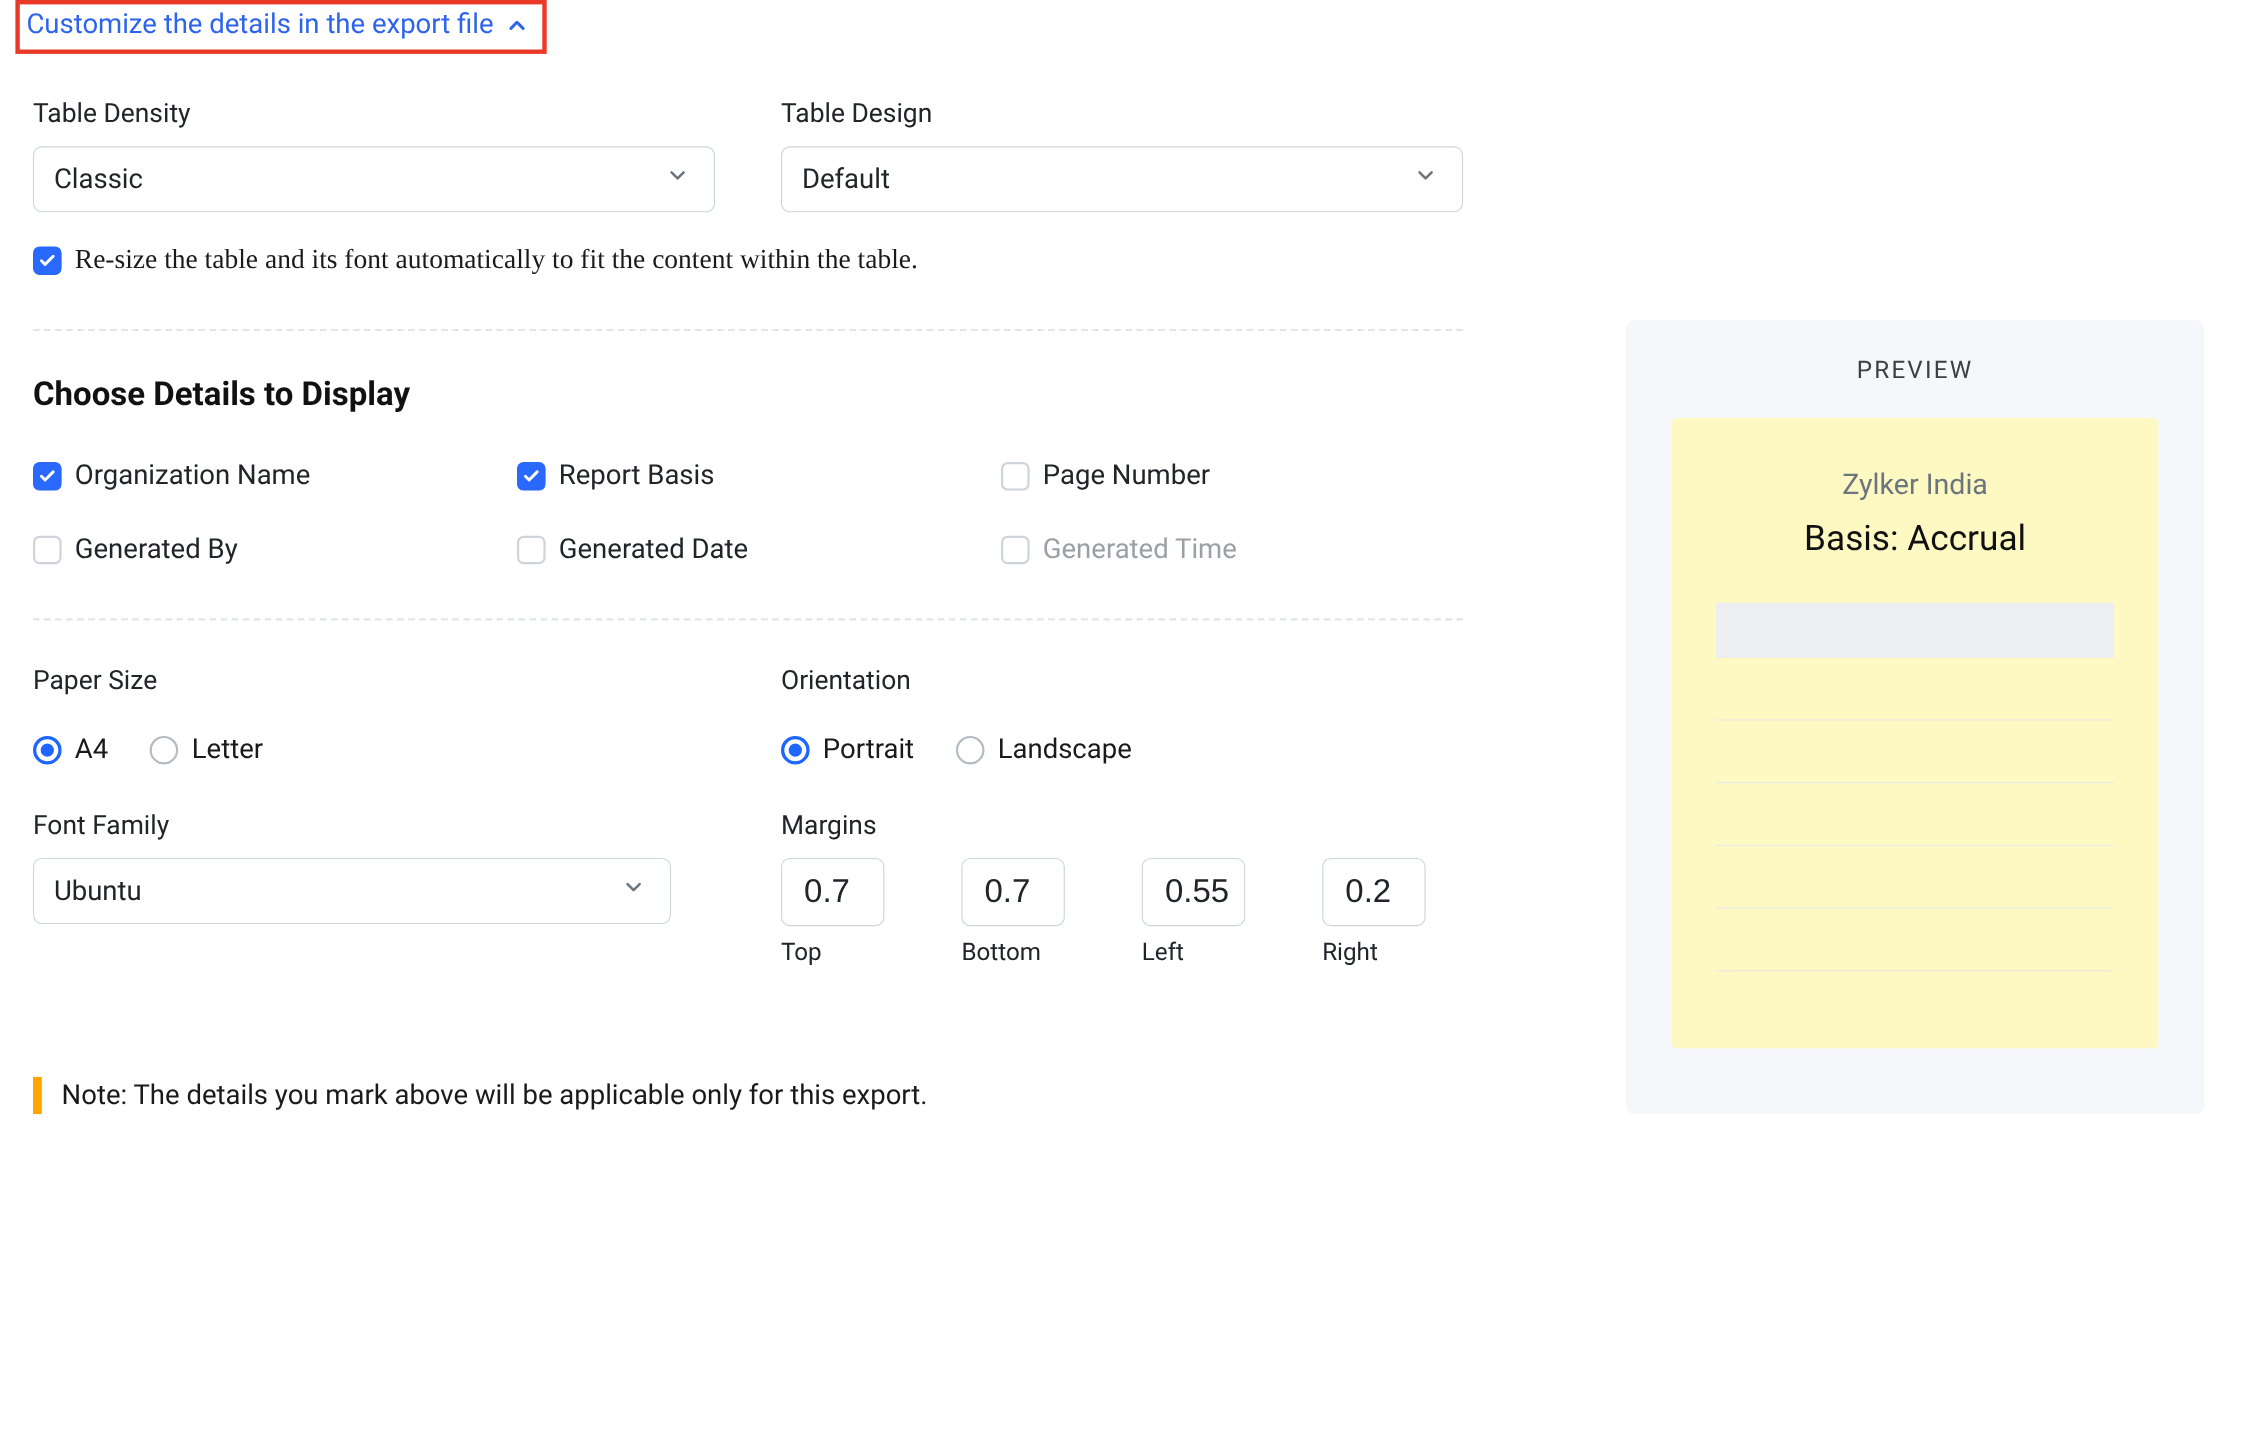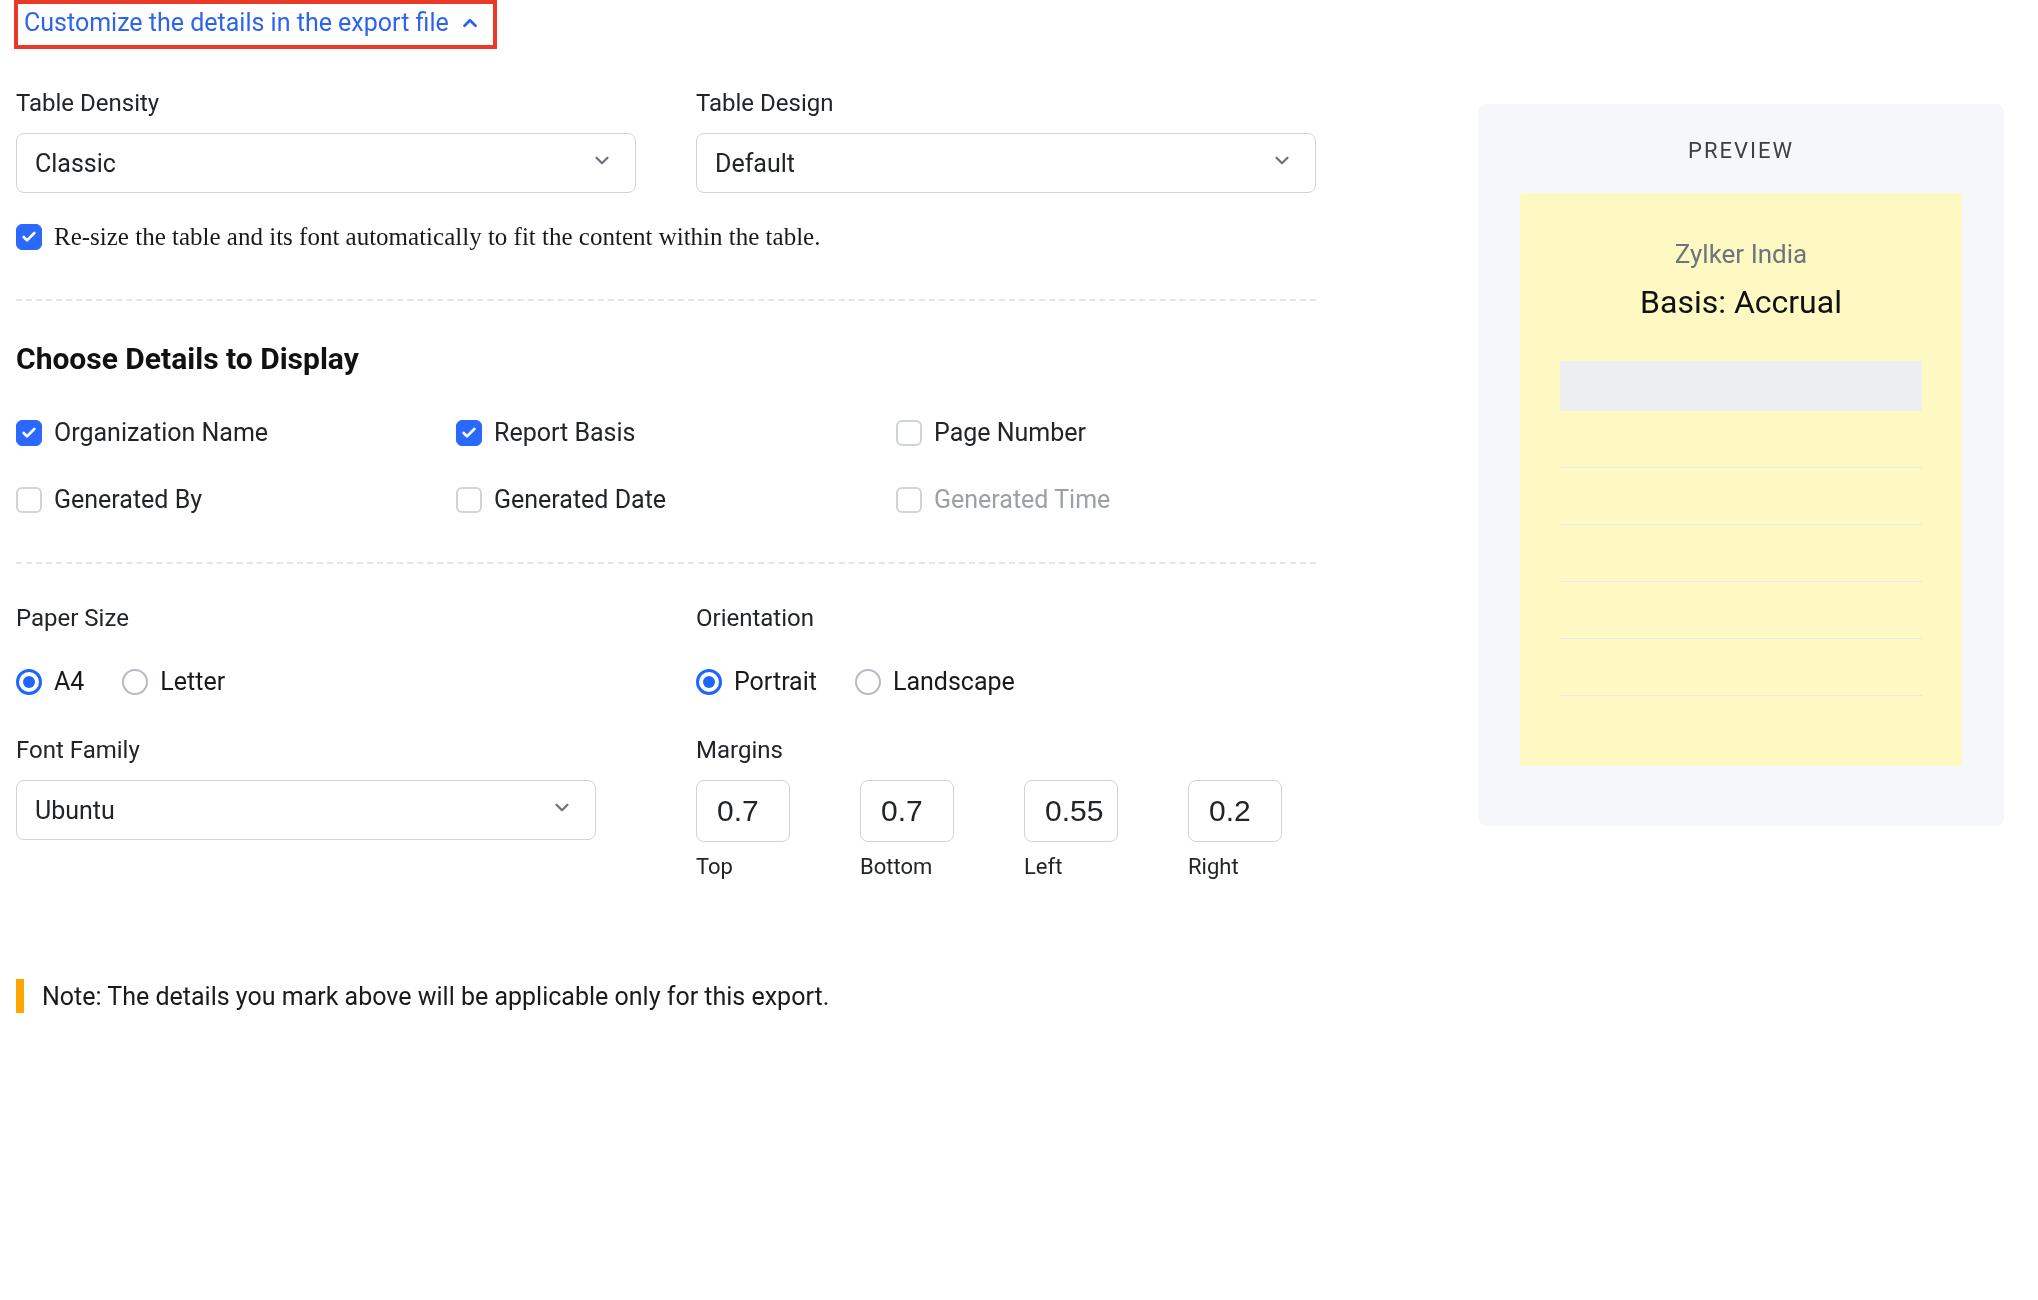--- a/index.html
+++ b/index.html
@@ -3,21 +3,21 @@
 <meta charset="utf-8">
 <style>
   * { box-sizing: border-box; margin: 0; padding: 0; }
   body {
     font-family: -apple-system, BlinkMacSystemFont, "Segoe UI", Roboto, Helvetica, Arial, sans-serif;
     background: #ffffff;
     color: #1a1a1a;
     width: 2038px;
     font-size: 21px;
   }
-  .pad { padding: 0 16px; }
+  .pad { padding: 0 30px; }
   .expand-link {
     display: inline-flex;
     align-items: center;
     color: #2d64ee;
     font-size: 25px;
     text-decoration: none;
     border: 4px solid #e83a26;
     padding: 4px 12px 8px 6px;
     margin-left: 14px;
     margin-top: 0;
@@ -199,21 +199,21 @@
   }
   .preview-line {
     border-top: 1px solid #e6e8ec;
     height: 1px;
     margin: 56px 0 0 0;
   }
 </style>
 </head>
 <body>
 
-<div style="display:flex;">
+<div style="display:flex;align-items:flex-end;">
 
   <div class="left-col">
     <a href="#" class="expand-link">
       <span>Customize the details in the export file</span>
       <span class="chev">
         <svg width="22" height="22" viewBox="0 0 24 24" fill="none" stroke="#2d64ee" stroke-width="3" stroke-linecap="round" stroke-linejoin="round">
             <polyline points="18 15 12 9 6 15"></polyline>
           </svg>
       </span>
     </a>

